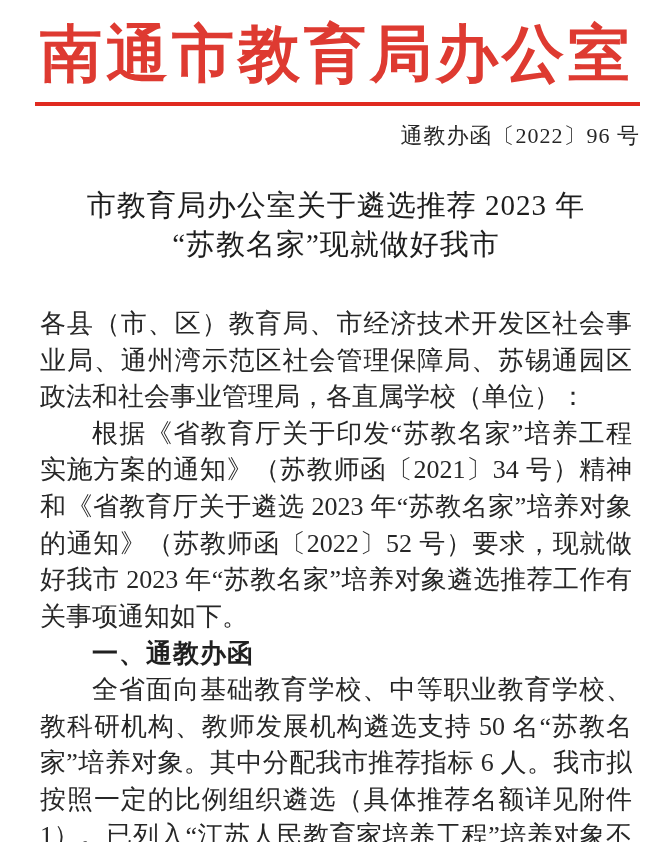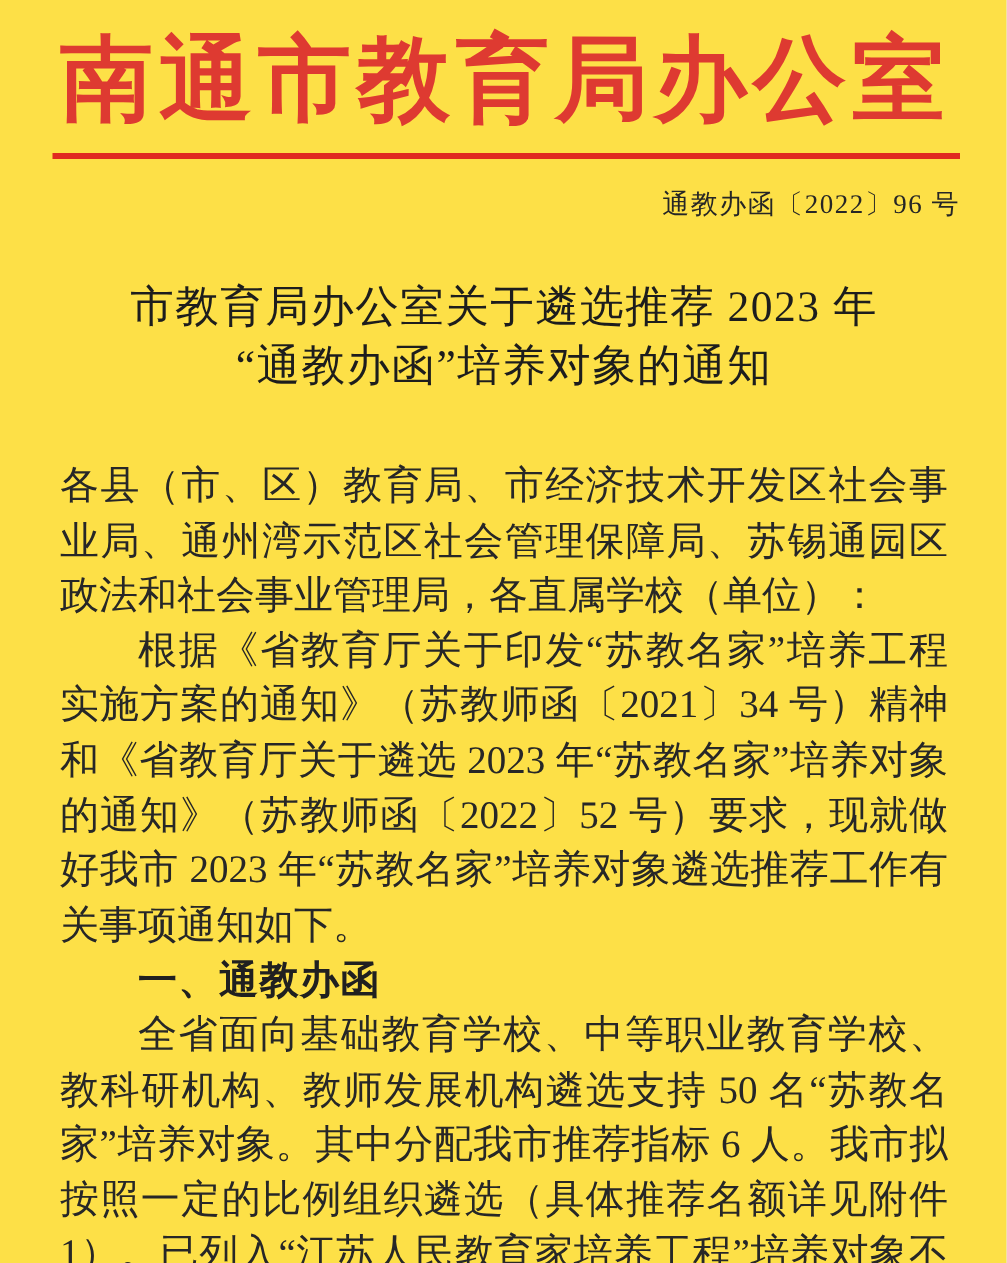--- a/index.html
+++ b/index.html
@@ -5,21 +5,21 @@
   html, body {
     margin: 0;
     padding: 0;
     background: #e8e8e8;
   }
   .page {
     position: relative;
     width: 671px;
     height: 842px;
     margin: 0 auto;
-    background: #fde047;
+    background: #ffffff;
     box-sizing: border-box;
     padding: 14px 39px 20px 40px;
     overflow: hidden;
     font-family: "Liberation Serif", "DejaVu Serif", serif;
     color: #2b2b2b;
   }
   .letterhead {
     color: var(--letterhead-red, #de3a31);
     font-size: 62px;
     line-height: 80px;
@@ -30,21 +30,21 @@
   }
   .divider {
     height: 4px;
     background: var(--divider-red, #e02a20);
     margin: 8px -8px 0 -5px;
   }
   .doc-number {
     margin-top: 16px;
     margin-right: -8px;
     text-align: right;
-    font-size: 18px;
+    font-size: 22px;
     line-height: 28px;
     color: #262626;
     letter-spacing: 1px;
   }
   .title {
     margin: 36px 0 0 0;
     font-size: 29px;
     line-height: 39px;
     font-weight: 400;
     text-align: center;
@@ -74,21 +74,21 @@
 <div class="page">
 
   <div class="letterhead">南通市教育局办公室</div>
 
   <div class="divider"></div>
 
   <div class="doc-number">通教办函〔2022〕96 号</div>
 
   <h1 class="title">
     <span class="title-line">市教育局办公室关于遴选推荐 2023 年</span>
-    <span class="title-line">“通教办函”培养对象的通知</span>
+    <span class="title-line">“苏教名家”现就做好我市</span>
   </h1>
 
   <div class="body-text">
     <p>各县（市、区）教育局、市经济技术开发区社会事业局、通州湾示范区社会管理保障局、苏锡通园区政法和社会事业管理局，各直属学校（单位）：</p>
     <p class="indent">根据《省教育厅关于印发“苏教名家”培养工程实施方案的通知》（苏教师函〔2021〕34 号）精神和《省教育厅关于遴选 2023 年“苏教名家”培养对象的通知》（苏教师函〔2022〕52 号）要求，现就做好我市 2023 年“苏教名家”培养对象遴选推荐工作有关事项通知如下。</p>
     <p class="indent section-heading">一、通教办函</p>
     <p class="indent">全省面向基础教育学校、中等职业教育学校、教科研机构、教师发展机构遴选支持 50 名“苏教名家”培养对象。其中分配我市推荐指标 6 人。我市拟按照一定的比例组织遴选（具体推荐名额详见附件 1）。已列入“江苏人民教育家培养工程”培养对象不在推选之列。</p>
   </div>
 
 </div>

